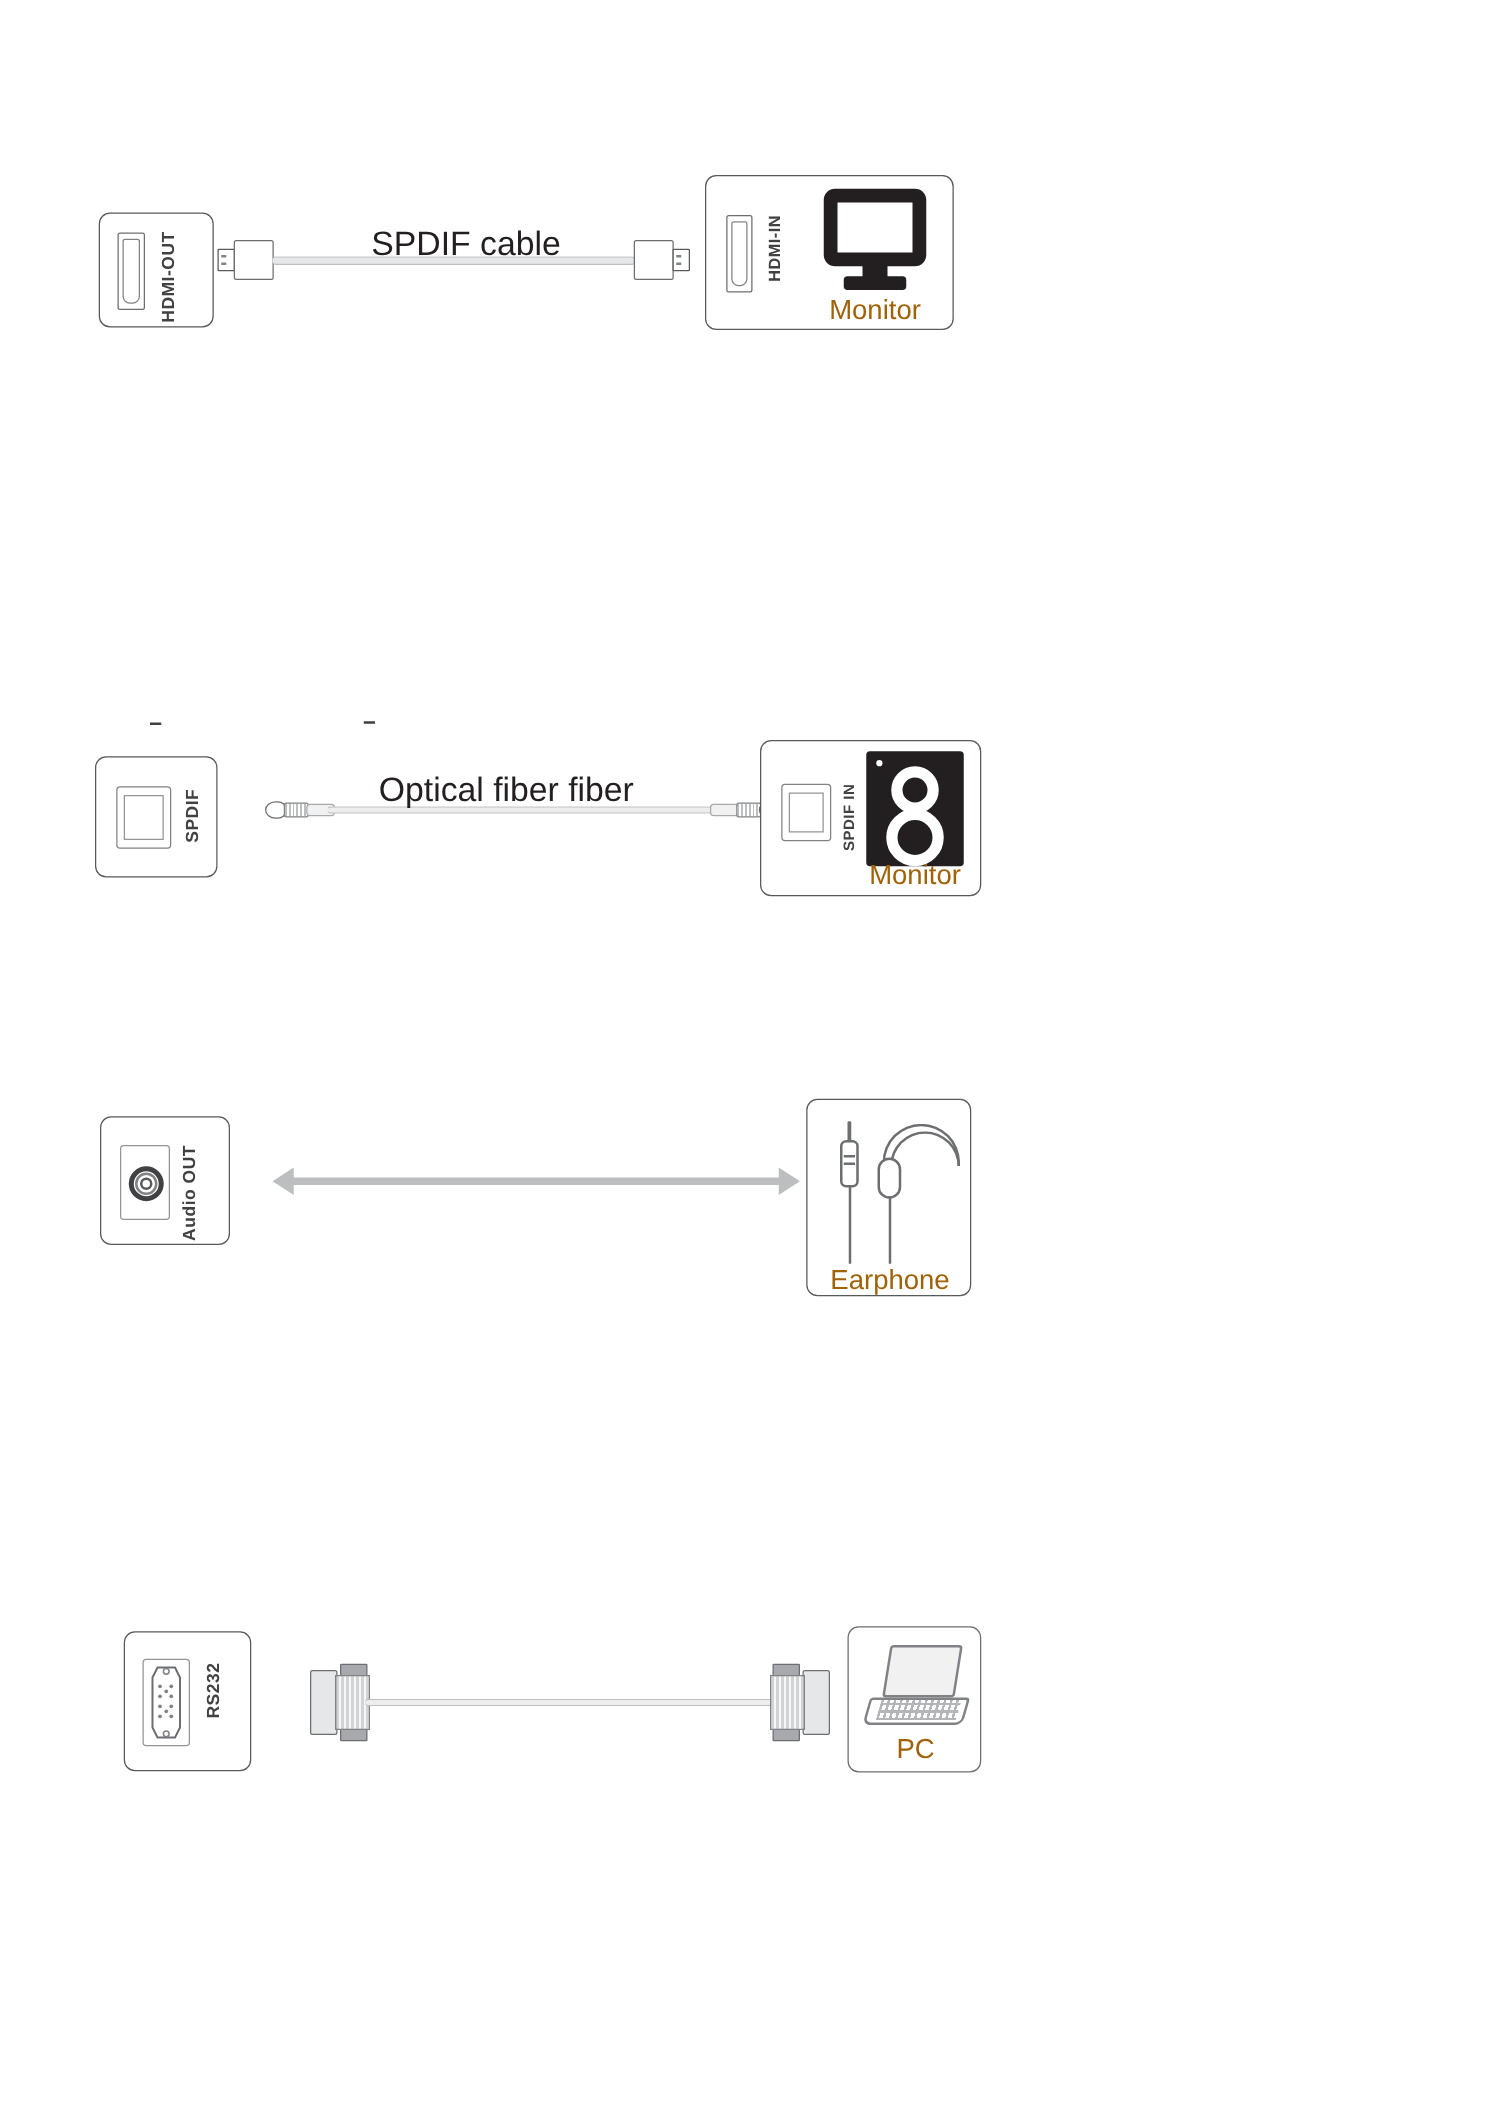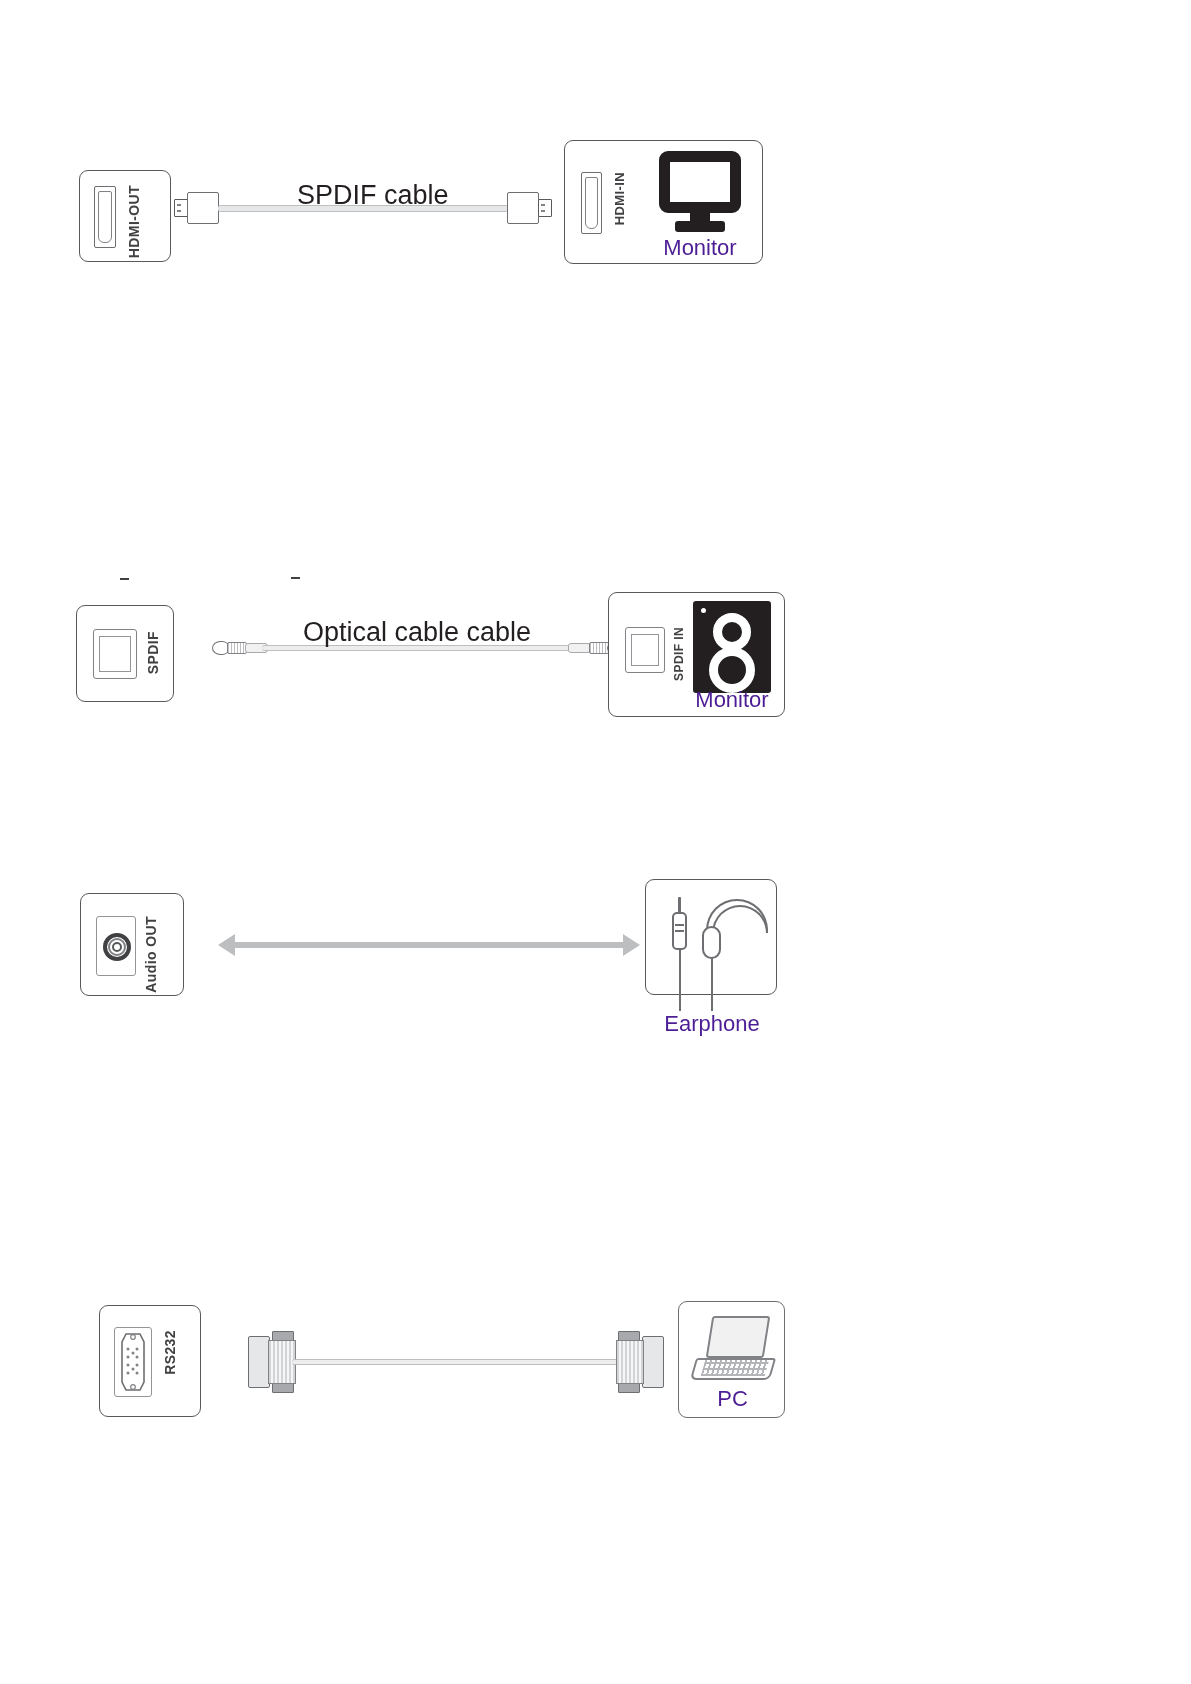--- a/index.html
+++ b/index.html
@@ -128,21 +128,21 @@
   .arrow-head.right{border-left:17px solid #bcbec0;}
 
   
   .cable-label{
     position:absolute;font-size:27px;color:#231f20;white-space:nowrap;
     font-family:"Liberation Sans","DejaVu Sans",sans-serif;
   }
 
   
   .dev-caption{
-    position:absolute;font-size:22px;color:#4c1d95;
+    position:absolute;font-size:22px;color:#a16207;
     text-align:center;white-space:nowrap;
   }
 
   
   .mon-screen{
     position:absolute;box-sizing:border-box;
     border:11px solid #231f20;border-radius:9px;background:#fff;
   }
   .mon-neck{position:absolute;background:#231f20;border-radius:2px;}
   .mon-base{position:absolute;background:#231f20;border-radius:3px;}
@@ -266,21 +266,21 @@
     </div>
 
     <div class="cable thinline" style="left:262px;top:645px;width:313px;"></div>
 
     <div class="tos" style="left:568px;top:638px;width:56px;height:20px;">
       <div class="boot" style="left:0;top:5px;width:23px;height:10px;"></div>
       <div class="grip" style="left:21px;top:4px;width:20px;height:12px;"></div>
       <div class="nose" style="left:39px;top:3px;width:17px;height:14px;"></div>
     </div>
 
-    <div class="cable-label" style="left:303px;top:617px;">Optical cable cable</div>
+    <div class="cable-label" style="left:303px;top:617px;">Optical fiber fiber</div>
 
     <div class="panel" style="left:608px;top:592px;width:177px;height:125px;">
       <div class="spdif-port" style="left:16px;top:34px;width:40px;height:46px;">
         <div class="inner"></div>
       </div>
       <div class="vlabel" style="left:63px;top:34px;font-size:12px;">SPDIF IN</div>
 
       <div>
         <div class="spk-body" style="left:84px;top:8px;width:78px;height:92px;"></div>
         <div class="spk-dot" style="left:92px;top:15px;width:5px;height:5px;"></div>
@@ -301,21 +301,21 @@
       </div>
       <div class="vlabel" style="left:62px;top:22px;font-size:14px;">Audio OUT</div>
     </div>
 
     <div>
       <div class="arrow-head left" style="left:218px;top:934px;"></div>
       <div class="arrow-line" style="left:234px;top:942px;width:390px;"></div>
       <div class="arrow-head right" style="left:623px;top:934px;"></div>
     </div>
 
-    <div class="panel" style="left:645px;top:879px;width:132px;height:116px;">
+    <div class="panel" style="left:645px;top:879px;width:132px;height:158px;">
 
       <div>
         <div class="ear-pin" style="left:32px;top:17px;height:18px;"></div>
         <div class="ear-plug" style="left:26px;top:32px;width:15px;height:38px;"></div>
         <div class="ear-pin-band" style="left:29px;top:44px;width:9px;"></div>
         <div class="ear-pin-band" style="left:29px;top:50px;width:9px;"></div>
         <div class="ear-wire" style="left:33px;top:69px;height:62px;"></div>
 
         <div class="ear-band" style="left:60px;top:19px;width:62px;height:34px;"></div>
         <div class="ear-band" style="left:66px;top:25px;width:56px;height:28px;border-radius:40px 40px 0 0;"></div>

